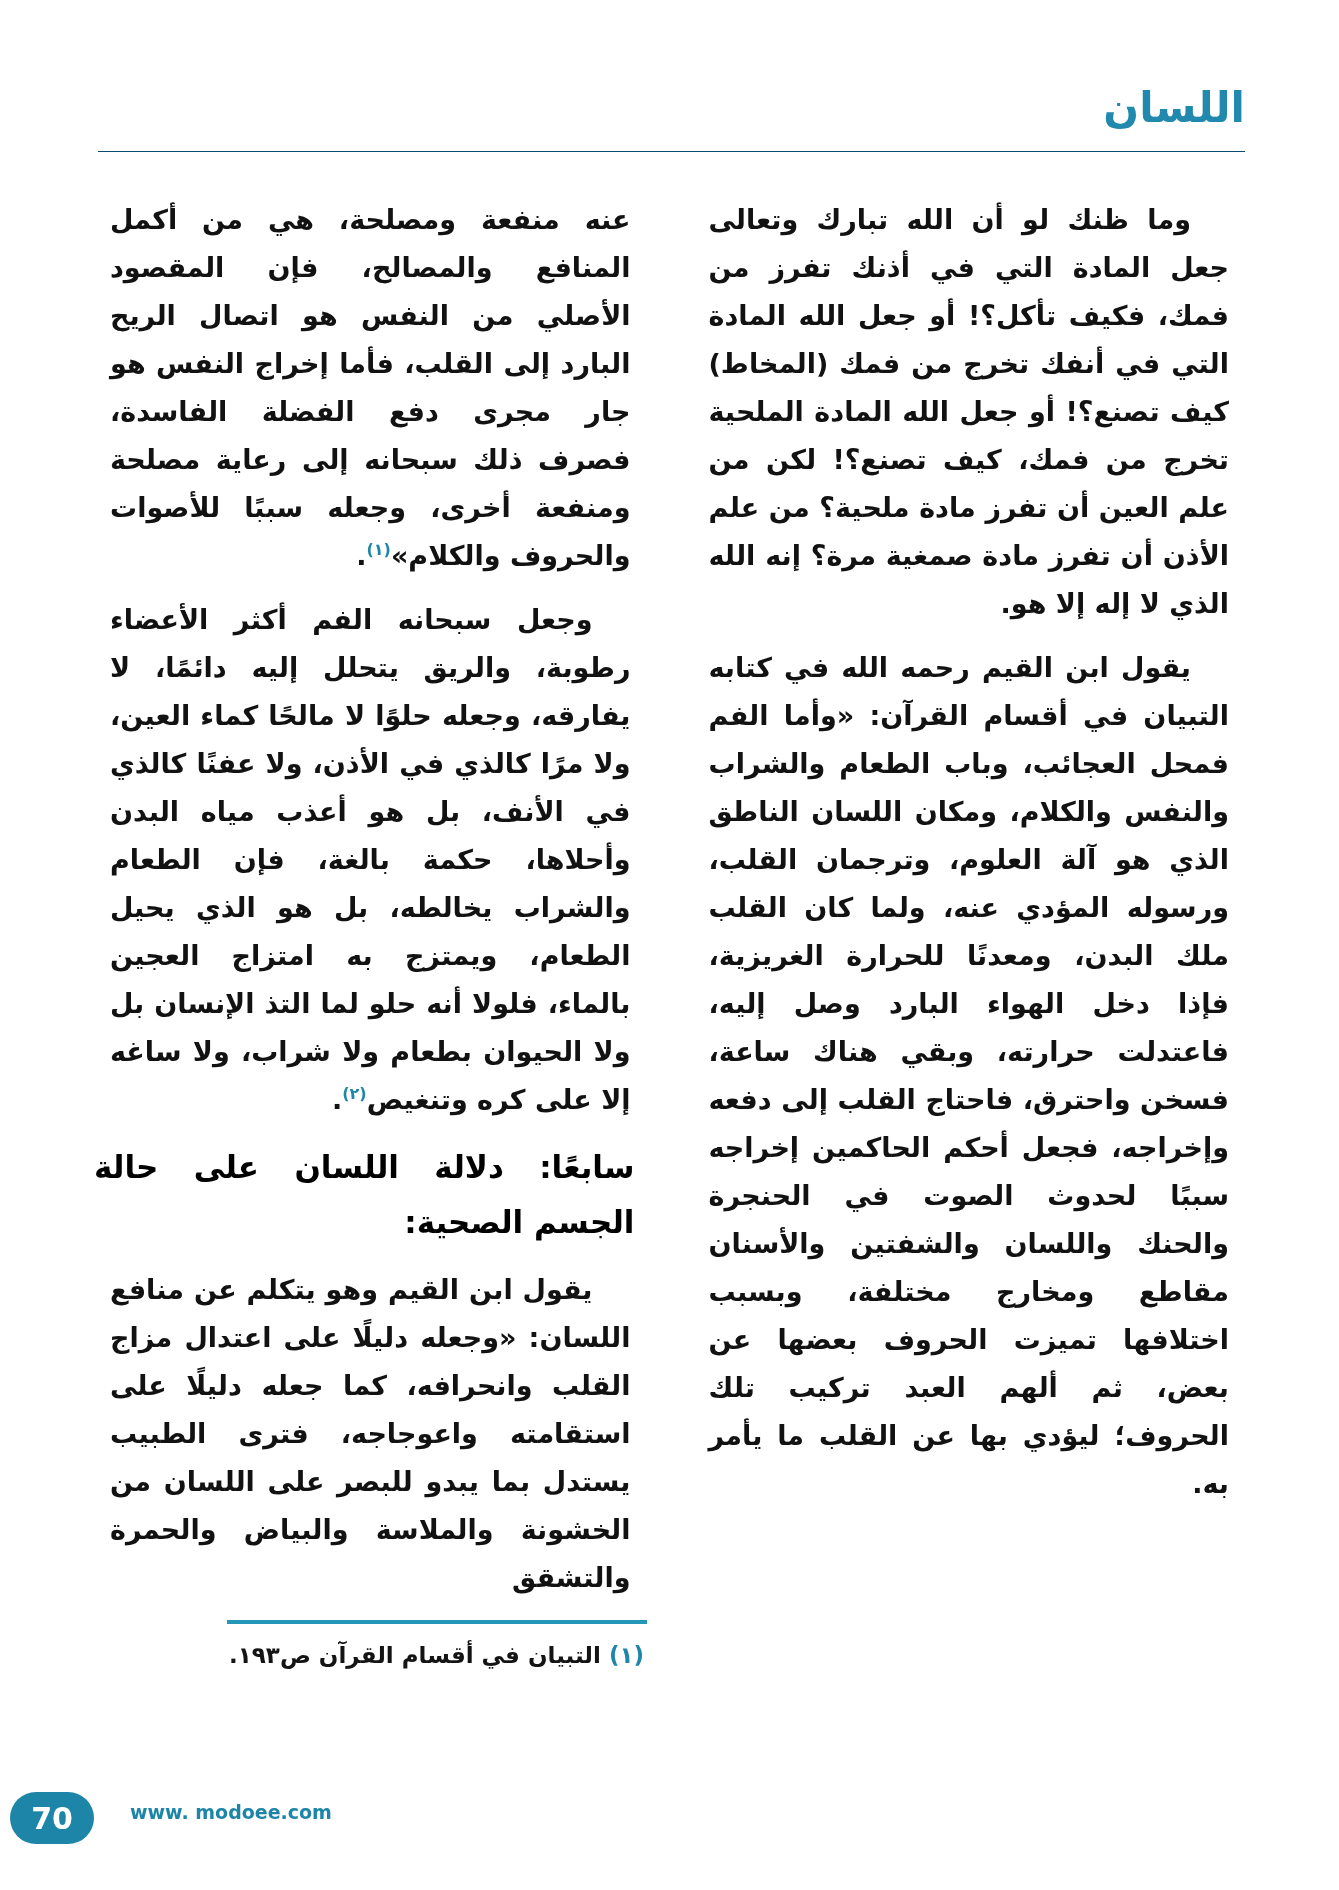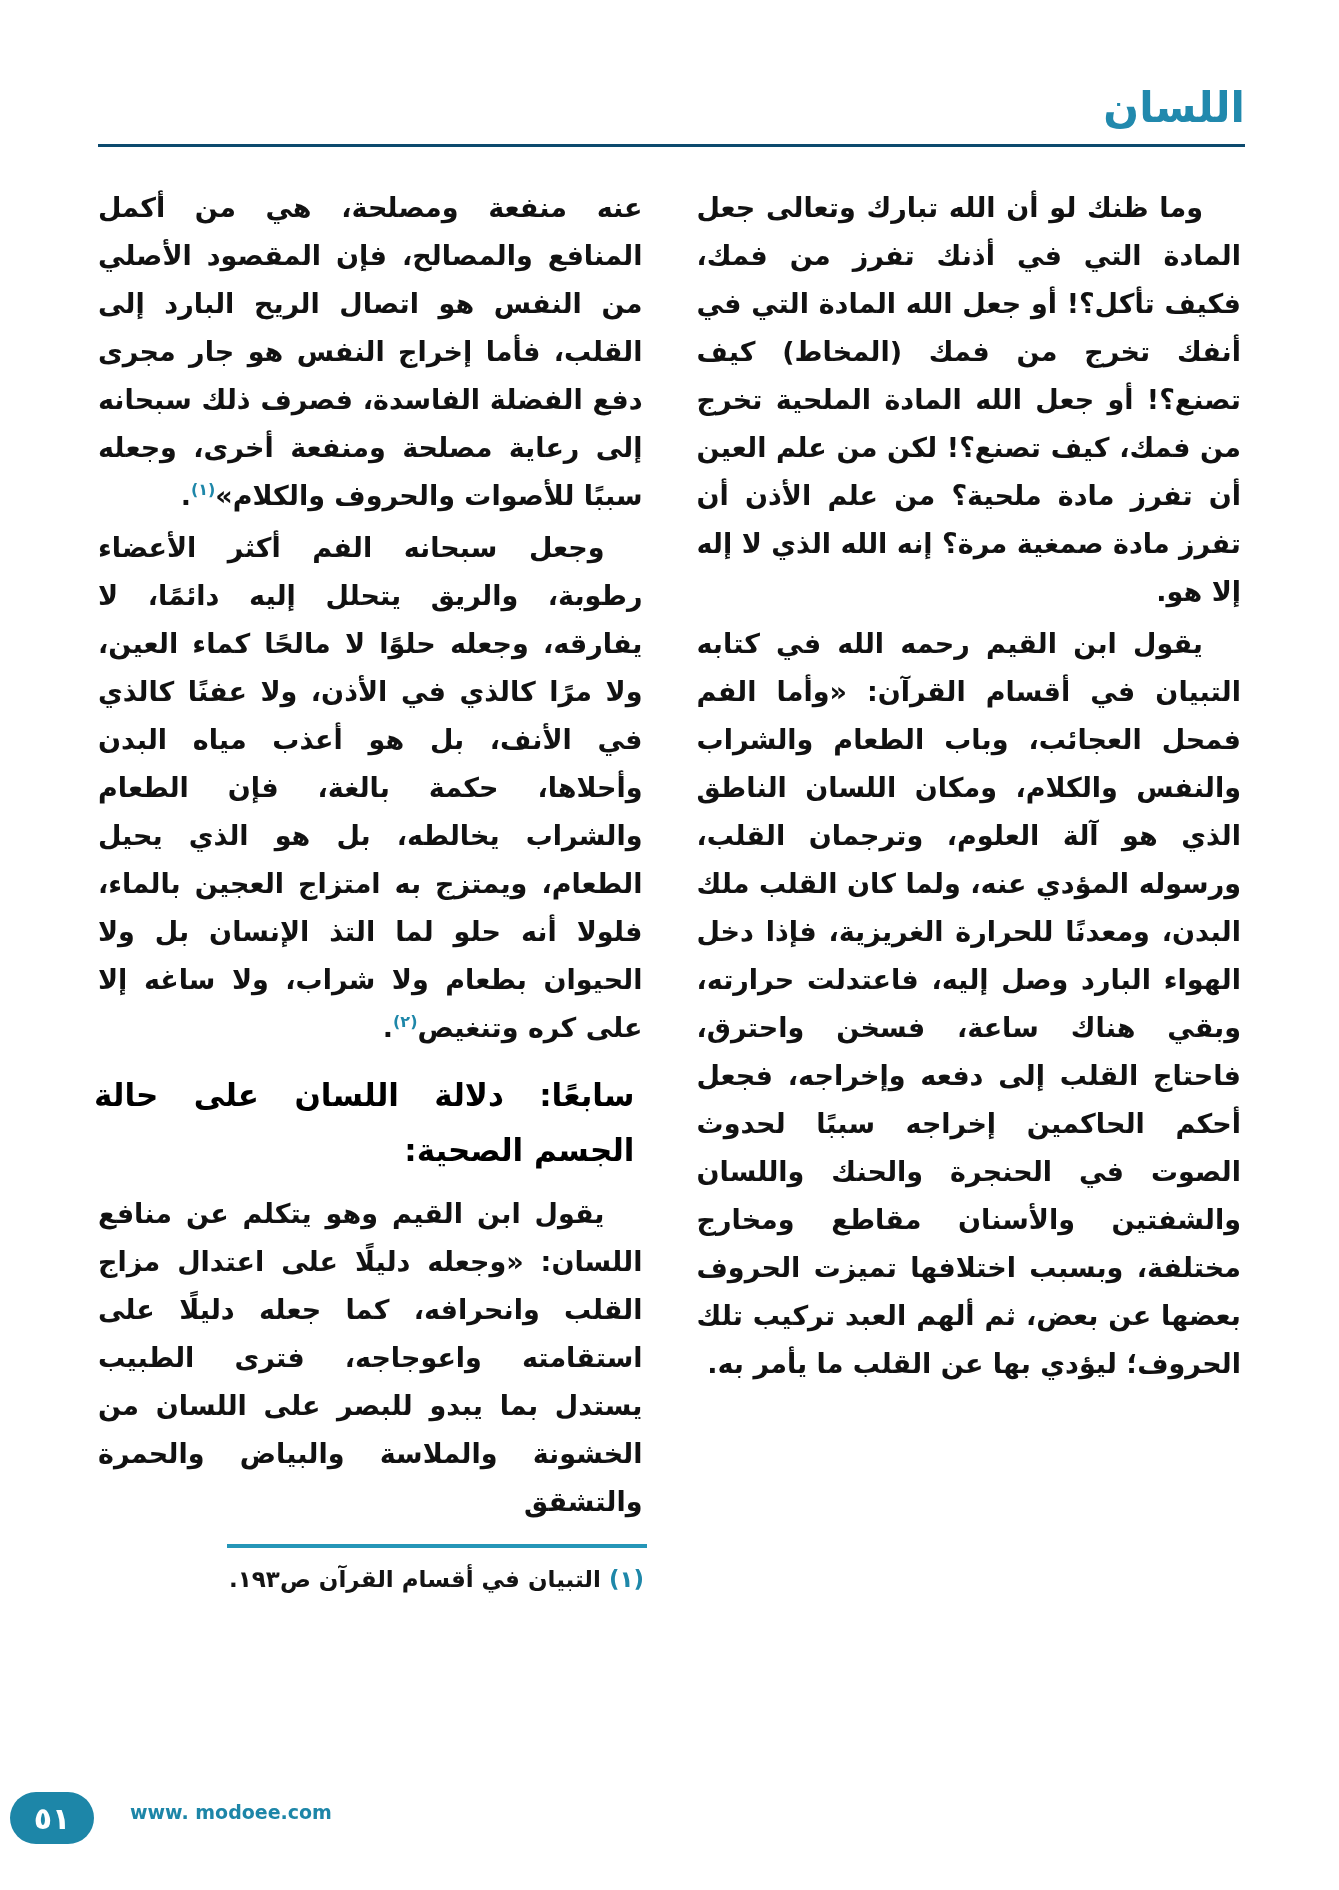--- a/index.html
+++ b/index.html
@@ -14,22 +14,22 @@
     direction: rtl;
     color: #141414;
   }
 
   
   .header {
     position: absolute;
     top: 84px;
     right: 94px;
     left: 98px;
-    border-bottom: 3px solid #0c4a6e;
-    padding-bottom: 12px;
+    border-bottom: 1px solid #0c4a6e;
+    padding-bottom: 19px;
   }
   .page-title {
     margin: 0;
     color: #2189ad;
     font-size: 42px;
     font-weight: bold;
     line-height: 1.15;
   }
 
   
@@ -37,21 +37,21 @@
     position: absolute;
     top: 180px;
     right: 94px;
     left: 94px;
     display: flex;
     gap: 46px;
   }
   .column { flex: 1; min-width: 0; }
 
   p.body {
-    margin: 4px;
+    margin: 16px;
     font-size: 27px;
     line-height: 48px;
     text-align: justify;
     font-weight: 600;
     color: #121212;
   }
   p.body.indent { text-indent: 38px; }
 
   .fn-ref {
     color: #1e87a9;
@@ -143,16 +143,16 @@
 
       <hr class="footnotes-rule">
 
       <div class="footnotes">
         <div class="footnote-item"><span class="fn-num">(١)</span> <span>التبيان في أقسام القرآن ص١٩٣.</span></div>
       </div>
     </div>
 
   </div>
 
-  <div class="page-badge">٥١</div>
+  <div class="page-badge">70</div>
   <a class="website">www. modoee.com</a>
 
 </div>
 
 </body></html>

